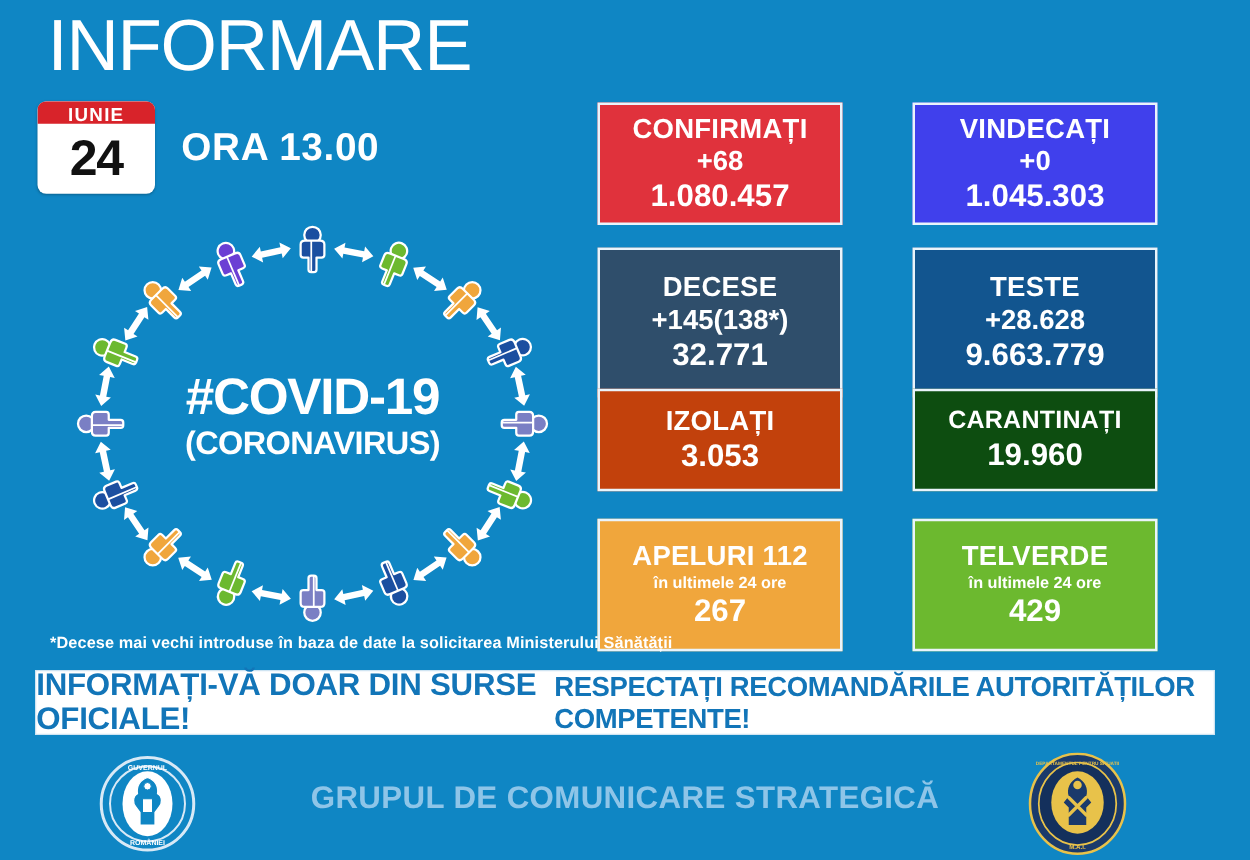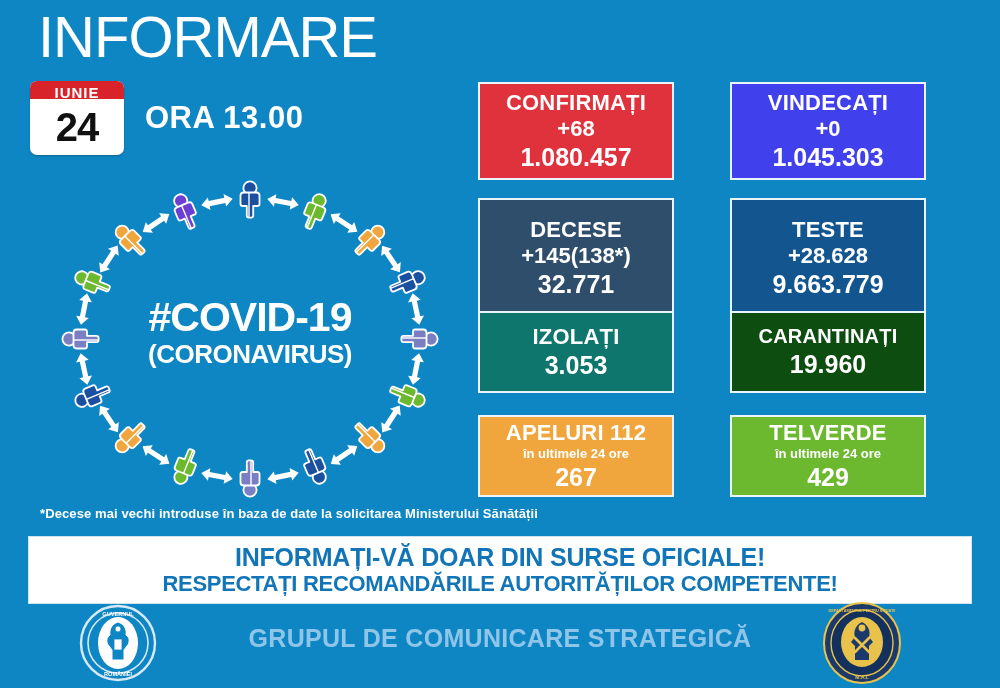--- a/index.html
+++ b/index.html
@@ -117,41 +117,41 @@
     line-height: 1.2;
   }
   .stat-box.narrow-label .s-label { font-size: 20px; }
 
   
   .col-left  { left: 478px; width: 196px; }
   .col-right { left: 730px; width: 196px; }
   .row-1 { top: 82px;  height: 98px; }
   .row-2 { top: 198px; height: 120px; }
   .row-3 { top: 311px; height: 82px; }
-  .row-4 { top: 415px; height: 82px; }
+  .row-4 { top: 415px; height: 106px; }
 
   
   #footnote {
     position: absolute;
     left: 40px; top: 506px;
     font-size: 13px;
     font-weight: bold;
     color: #ffffff;
     letter-spacing: .1px;
   }
 
   
   #banner {
     position: absolute;
     left: 28px; top: 536px;
-    width: 944px; height: 68px;
+    width: 944px; height: 52px;
     background: #ffffff;
     border: 1px solid #cfe4f2;
     display: flex;
-    flex-direction: column;
+    flex-direction: row;
     justify-content: center;
     align-items: center;
   }
   #banner .b1 {
     color: #1275b8;
     font-size: 25px;
     font-weight: bold;
     letter-spacing: -.2px;
     line-height: 1.1;
   }
@@ -338,21 +338,21 @@
   <div class="s-delta">+145(138*)</div>
   <div class="s-total">32.771</div>
 </div>
 
 <div class="stat-box col-right row-2" style="background:#12558f">
   <div class="s-label">TESTE</div>
   <div class="s-delta">+28.628</div>
   <div class="s-total">9.663.779</div>
 </div>
 
-<div class="stat-box col-left row-3" style="background:#0f766e">
+<div class="stat-box col-left row-3" style="background:#c2410c">
   <div class="s-label">IZOLAȚI</div>
   <div class="s-total">3.053</div>
 </div>
 
 <div class="stat-box col-right row-3 narrow-label" style="background:#0d4d10">
   <div class="s-label">CARANTINAȚI</div>
   <div class="s-total">19.960</div>
 </div>
 
 <div class="stat-box col-left row-4" style="background:#f0a63c">

